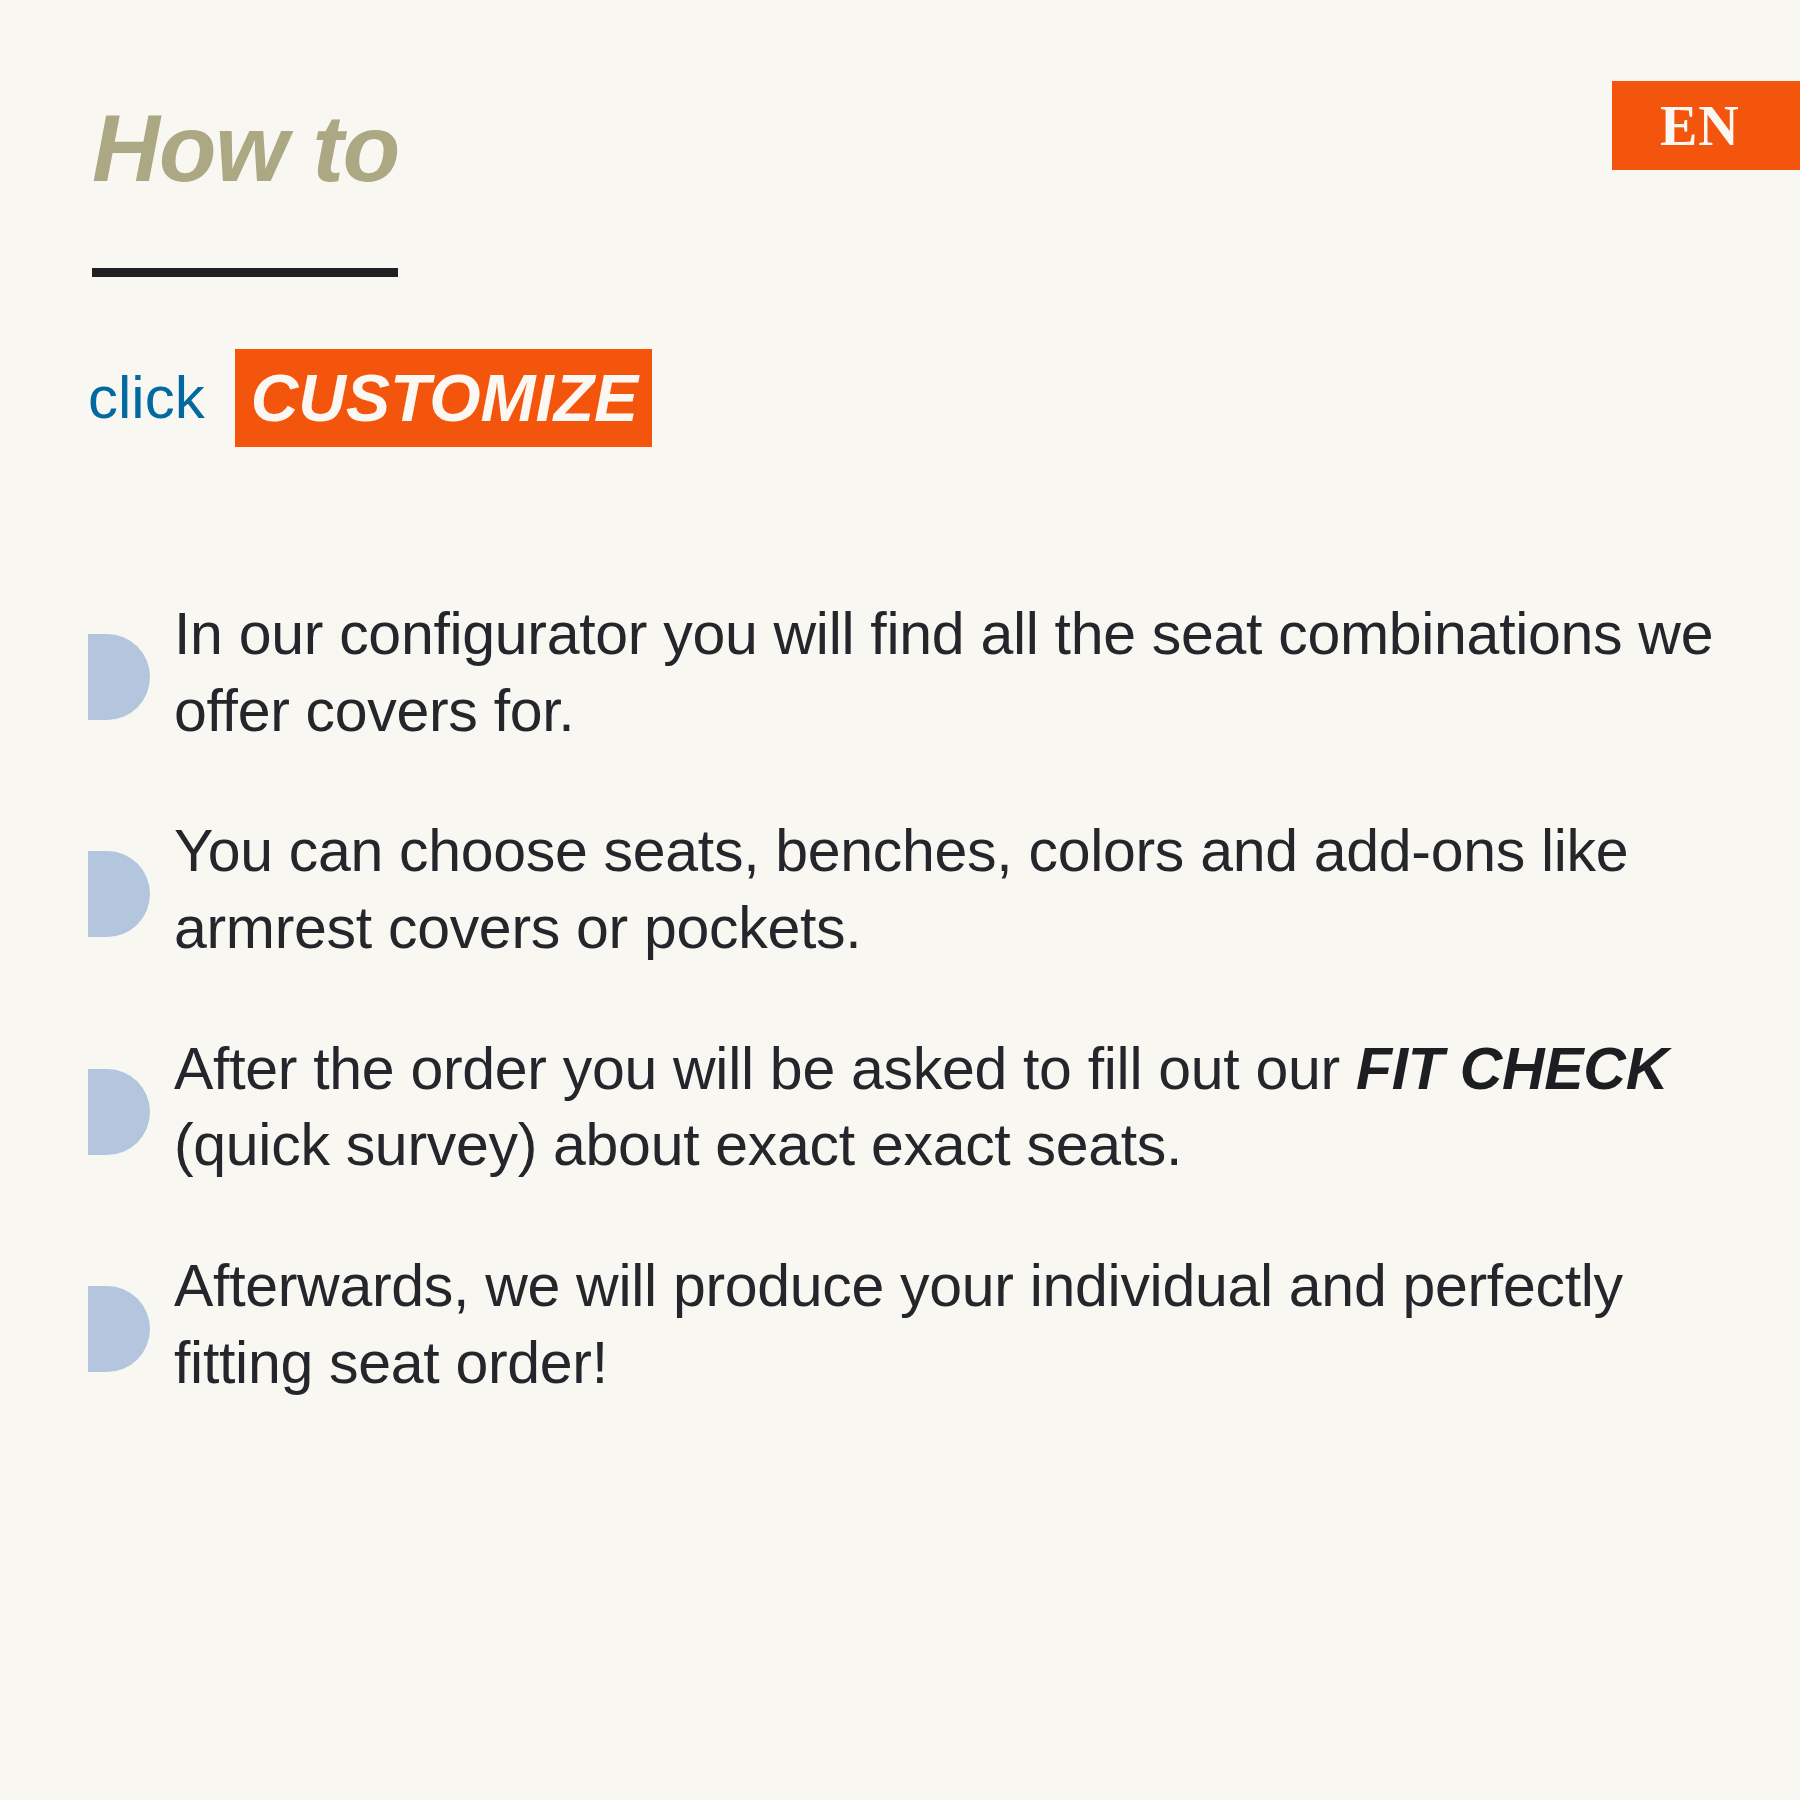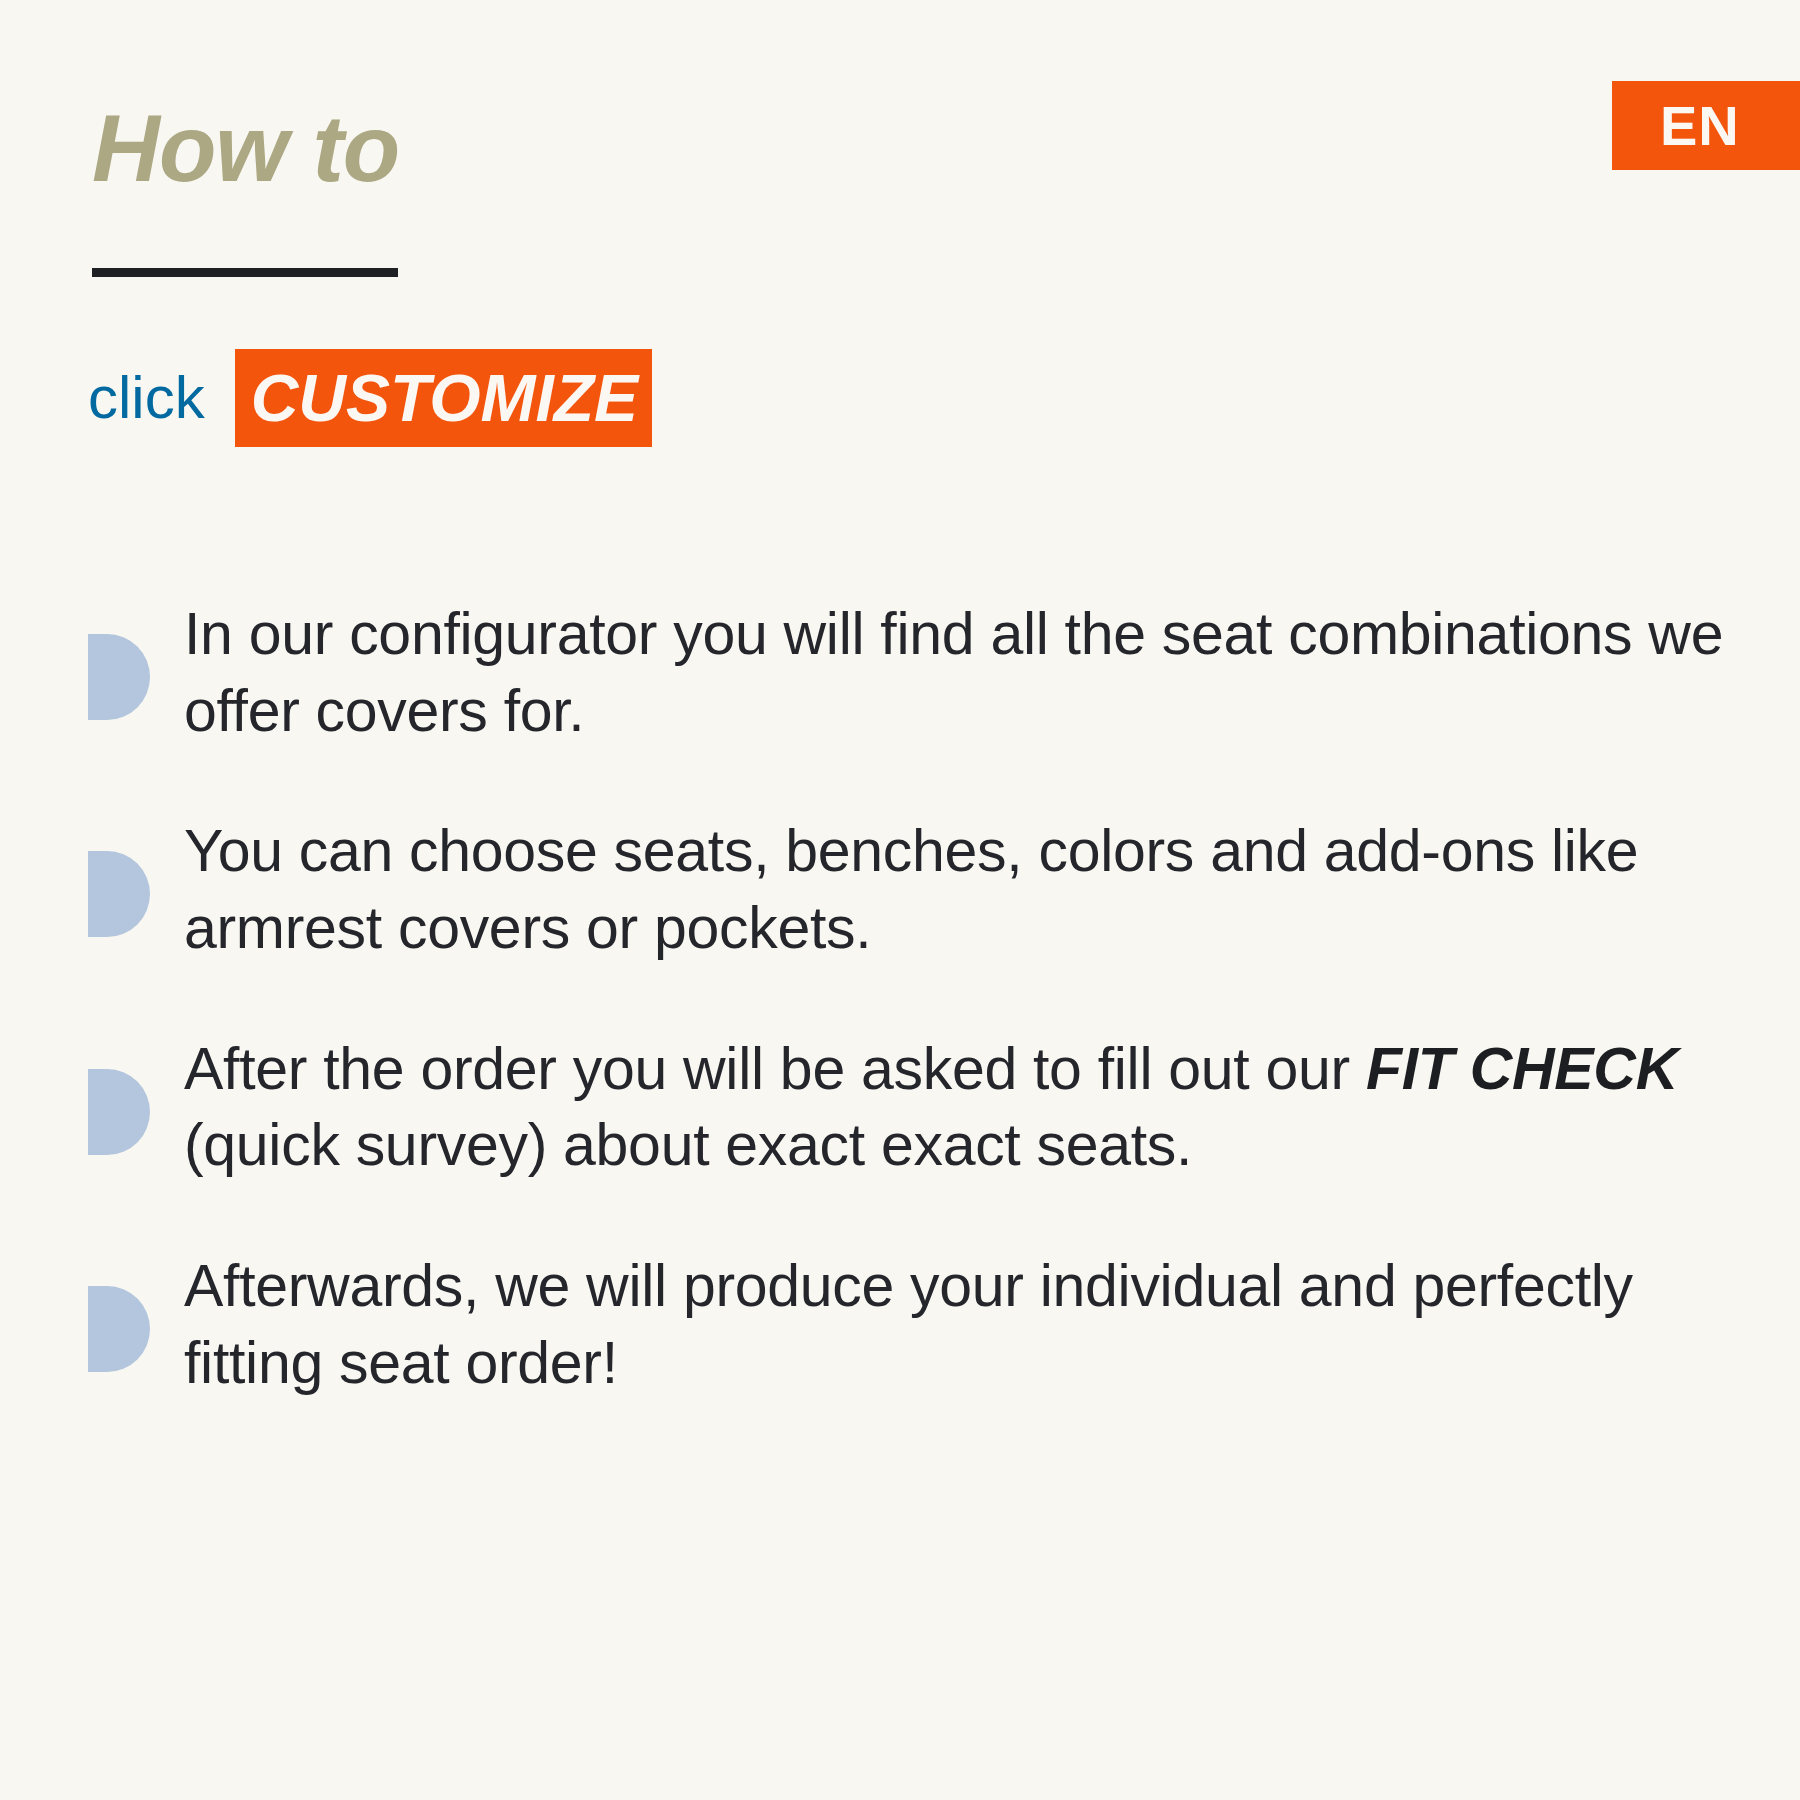--- a/index.html
+++ b/index.html
@@ -32,21 +32,21 @@
     height: 89px;
     background: #f4550d;
     display: flex;
     align-items: center;
     justify-content: flex-start;
     padding-left: 48px;
     box-sizing: border-box;
   }
   .lang-badge-label {
     color: #fbf8f3;
-    font-family: Liberation Sans, sans-serif;
+    font-family: Liberation Serif, serif;
     font-weight: 700;
     font-size: 56px;
     letter-spacing: 1px;
     line-height: 1;
   }
 
   
   .heading {
     position: absolute;
     left: 90px;
@@ -120,21 +120,21 @@
   }
   .bullet-marker {
     flex: 0 0 auto;
     width: 62px;
     height: 86px;
     background: #b3c6dd;
     border-radius: 0 43px 43px 0;
     margin-top: 38px;
   }
   .bullet-text {
-    margin-left: 34px;
+    margin-left: 24px;
     font-family: "Liberation Sans", sans-serif;
     font-weight: 400;
     font-size: 59px;
     line-height: 1.3;
     color: #24262b;
     letter-spacing: -0.3px;
     max-width: 1560px;
   }
   .bullet-text .strong {
     font-weight: 700;

